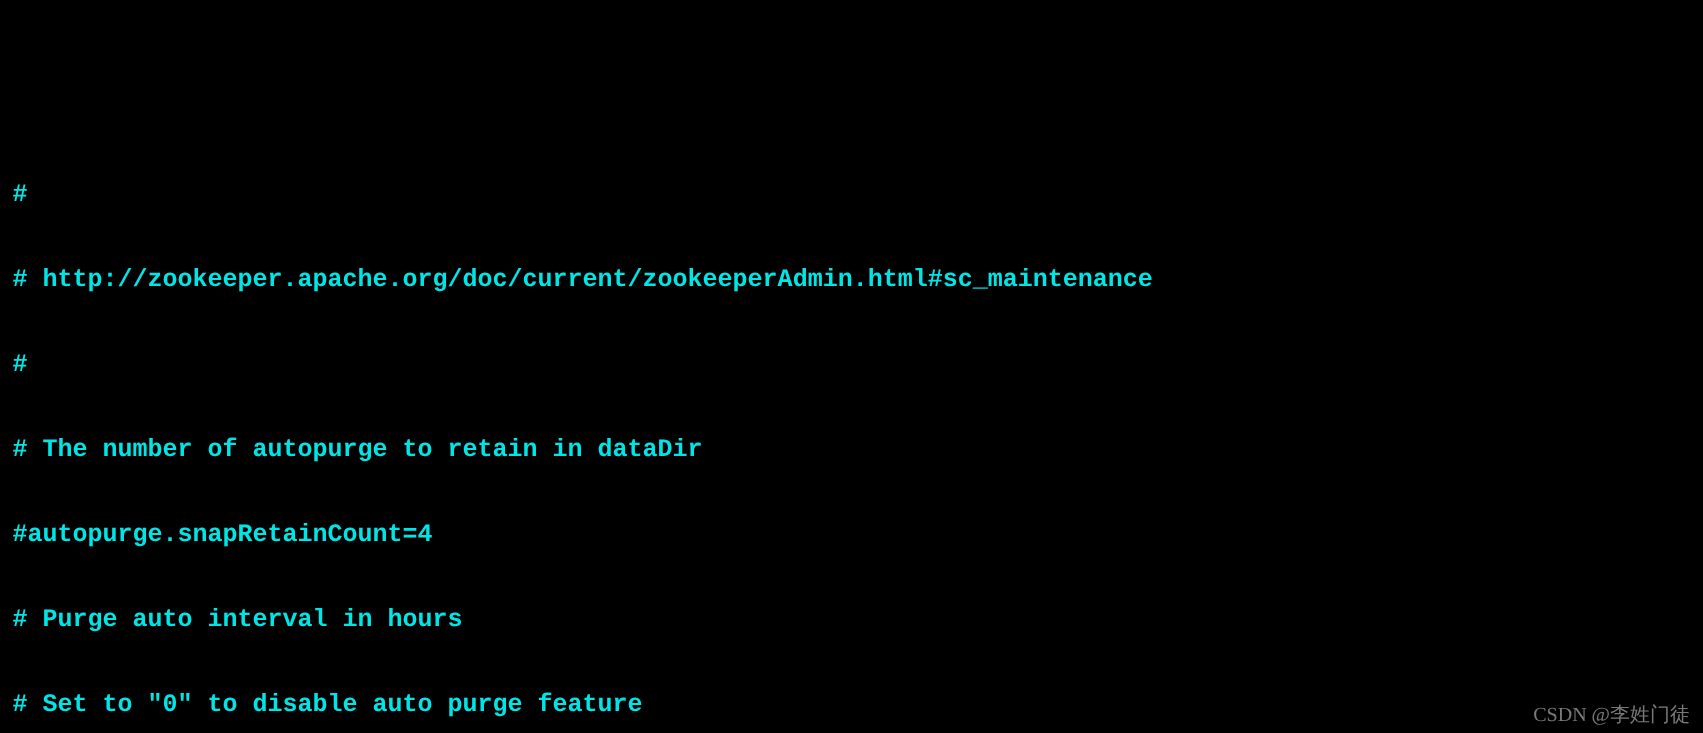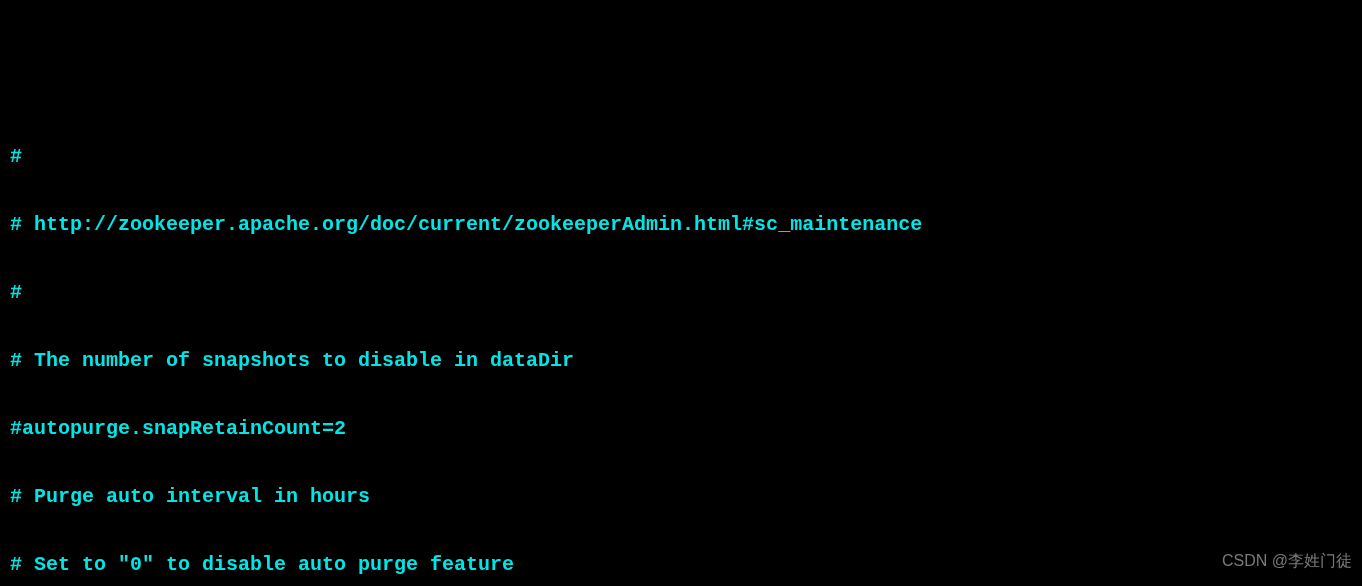--- a/index.html
+++ b/index.html
@@ -13,38 +13,38 @@
     overflow: hidden;
     width: 1362px;
     height: 586px;
     padding: 4px 10px;
     position: relative;
   }
   .line { display: block; }
   .c-comment { color: #00e5e5; }
   .watermark {
     position: absolute;
-    bottom: 12px;
+    bottom: 0;
     right: 10px;
     color: rgba(200,200,200,0.6);
-    font-family: Liberation Sans, sans-serif;
+    font-family: Liberation Serif, serif;
     font-size: 16px;
     font-weight: normal;
   }
 </style>
 </head>
 <body>
 
 
 
 <div class="line"><span class="c-comment">#</span></div>
 <div class="line"><span class="c-comment"># http://zookeeper.apache.org/doc/current/zookeeperAdmin.html#sc_maintenance</span></div>
 <div class="line"><span class="c-comment">#</span></div>
-<div class="line"><span class="c-comment"># The number of snapshots to disable in dataDir</span></div>
-<div class="line"><span class="c-comment">#autopurge.snapRetainCount=2</span></div>
+<div class="line"><span class="c-comment"># The number of autopurge to retain in dataDir</span></div>
+<div class="line"><span class="c-comment">#autopurge.snapRetainCount=4</span></div>
 <div class="line"><span class="c-comment"># Purge auto interval in hours</span></div>
 <div class="line"><span class="c-comment"># Set to "0" to disable auto purge feature</span></div>
 
 
 
 
 
 
 
 

